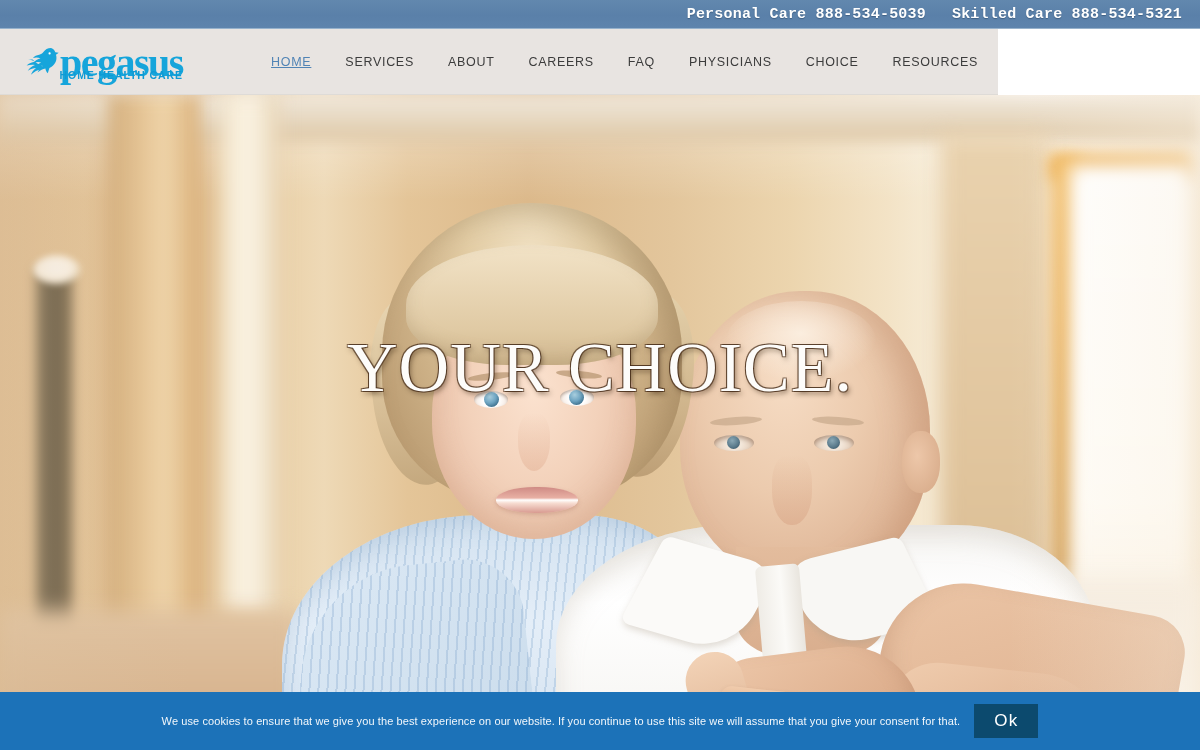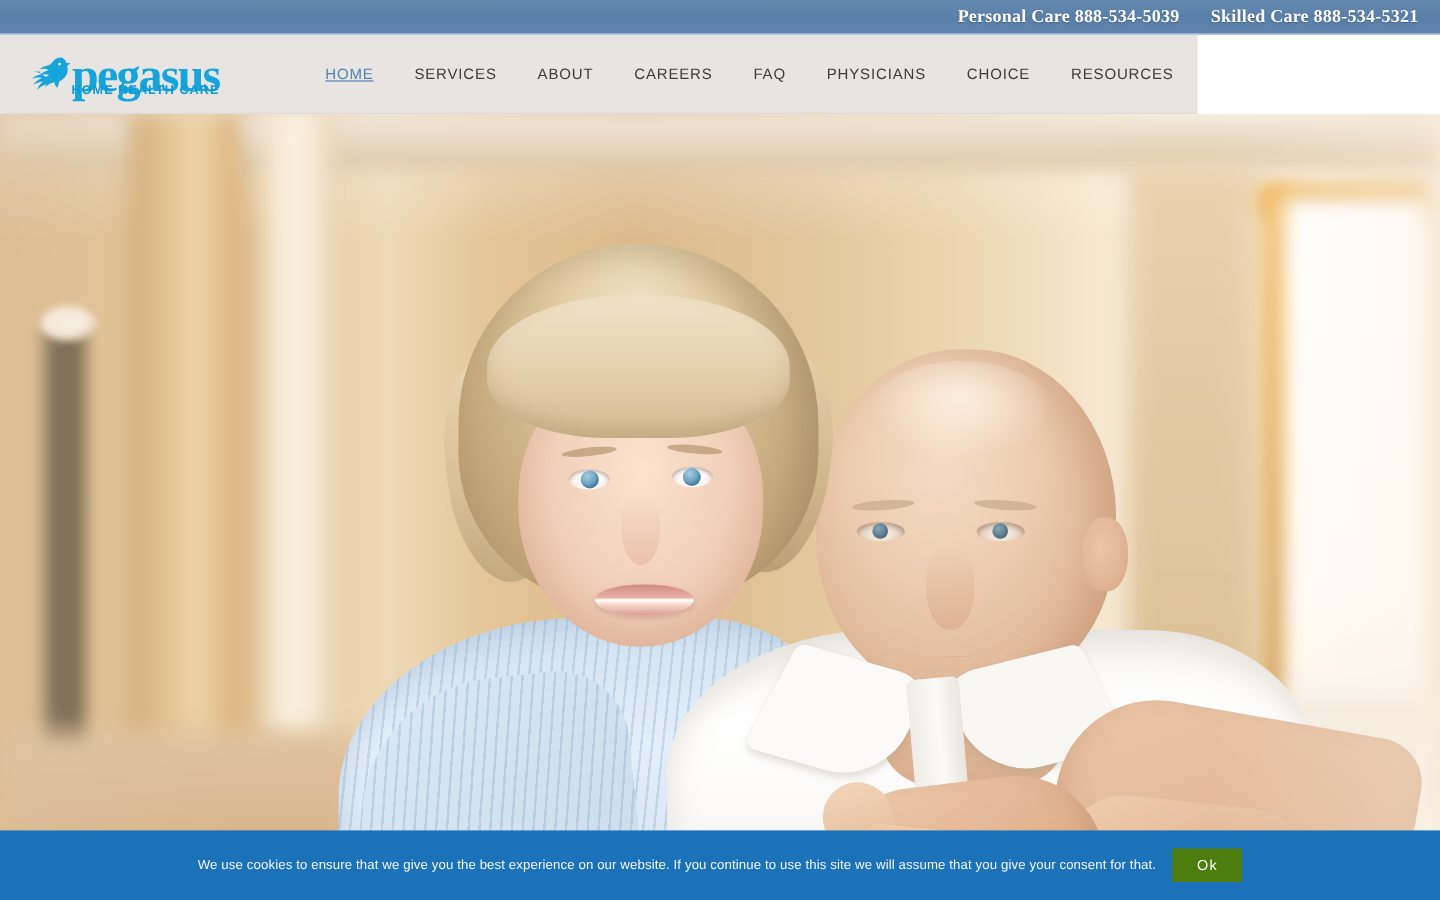--- a/index.html
+++ b/index.html
@@ -19,21 +19,21 @@
   }
   #tagline {
     font-family:"Liberation Serif", serif;
     font-weight:bold; font-size:15px; color:#ffffff;
     letter-spacing:.2px; margin-left:22px;
     text-shadow:0 1px 1px rgba(30,55,85,.45);
     white-space:nowrap;
   }
   .phones { margin-left:auto; display:flex; align-items:center; padding-right:18px; }
   .phone {
-    font-family:Liberation Serif, serif;
+    font-family:Liberation Mono, monospace;
     font-weight:bold; font-size:15px; color:#ffffff;
     letter-spacing:.2px; white-space:nowrap;
     text-shadow:0 1px 1px rgba(30,55,85,.45);
   }
   .phone + .phone { margin-left:26px; }
 
   
   #header {
     position:absolute; top:29px; left:0; width:998px; height:66px;
     background:#e8e4e1;
@@ -380,24 +380,24 @@
     position:absolute; left:0; bottom:0; width:1200px; height:58px;
     background:#1c72b8;
     display:flex; align-items:center; justify-content:center;
   }
   #cookie-text {
     font-family:"Liberation Sans", sans-serif;
     font-size:11px; color:#f2f7fb; letter-spacing:.1px;
   }
   #cookie-ok {
     margin-left:14px;
-    background:#4d7c0f;
+    background:#0c4a6e;
     color:#ffffff;
     font-family:"Liberation Sans", sans-serif;
-    font-size:12px; letter-spacing:1.2px;
+    font-size:17px; letter-spacing:1.2px;
     padding:7px 20px;
     border:none; cursor:pointer;
   }
 </style>
 </head>
 <body>
 
 <div id="topbar">
   <div class="phones">
     <a class="phone">Personal Care 888-534-5039</a>
@@ -496,19 +496,20 @@
       <div class="finger f1"></div>
       <div class="finger f2"></div>
       <div class="finger f3"></div>
       <div class="ring"></div>
     </div>
 
     <div class="edge-blur"></div>
   </div>
 
   <div id="hero-copy">
+    <div class="hero-line">YOUR CHOICE.</div>
   </div>
 </div>
 
 <div id="cookie-banner">
   <span id="cookie-text">We use cookies to ensure that we give you the best experience on our website. If you continue to use this site we will assume that you give your consent for that.</span>
   <button id="cookie-ok">Ok</button>
 </div>
 
 </body></html>

